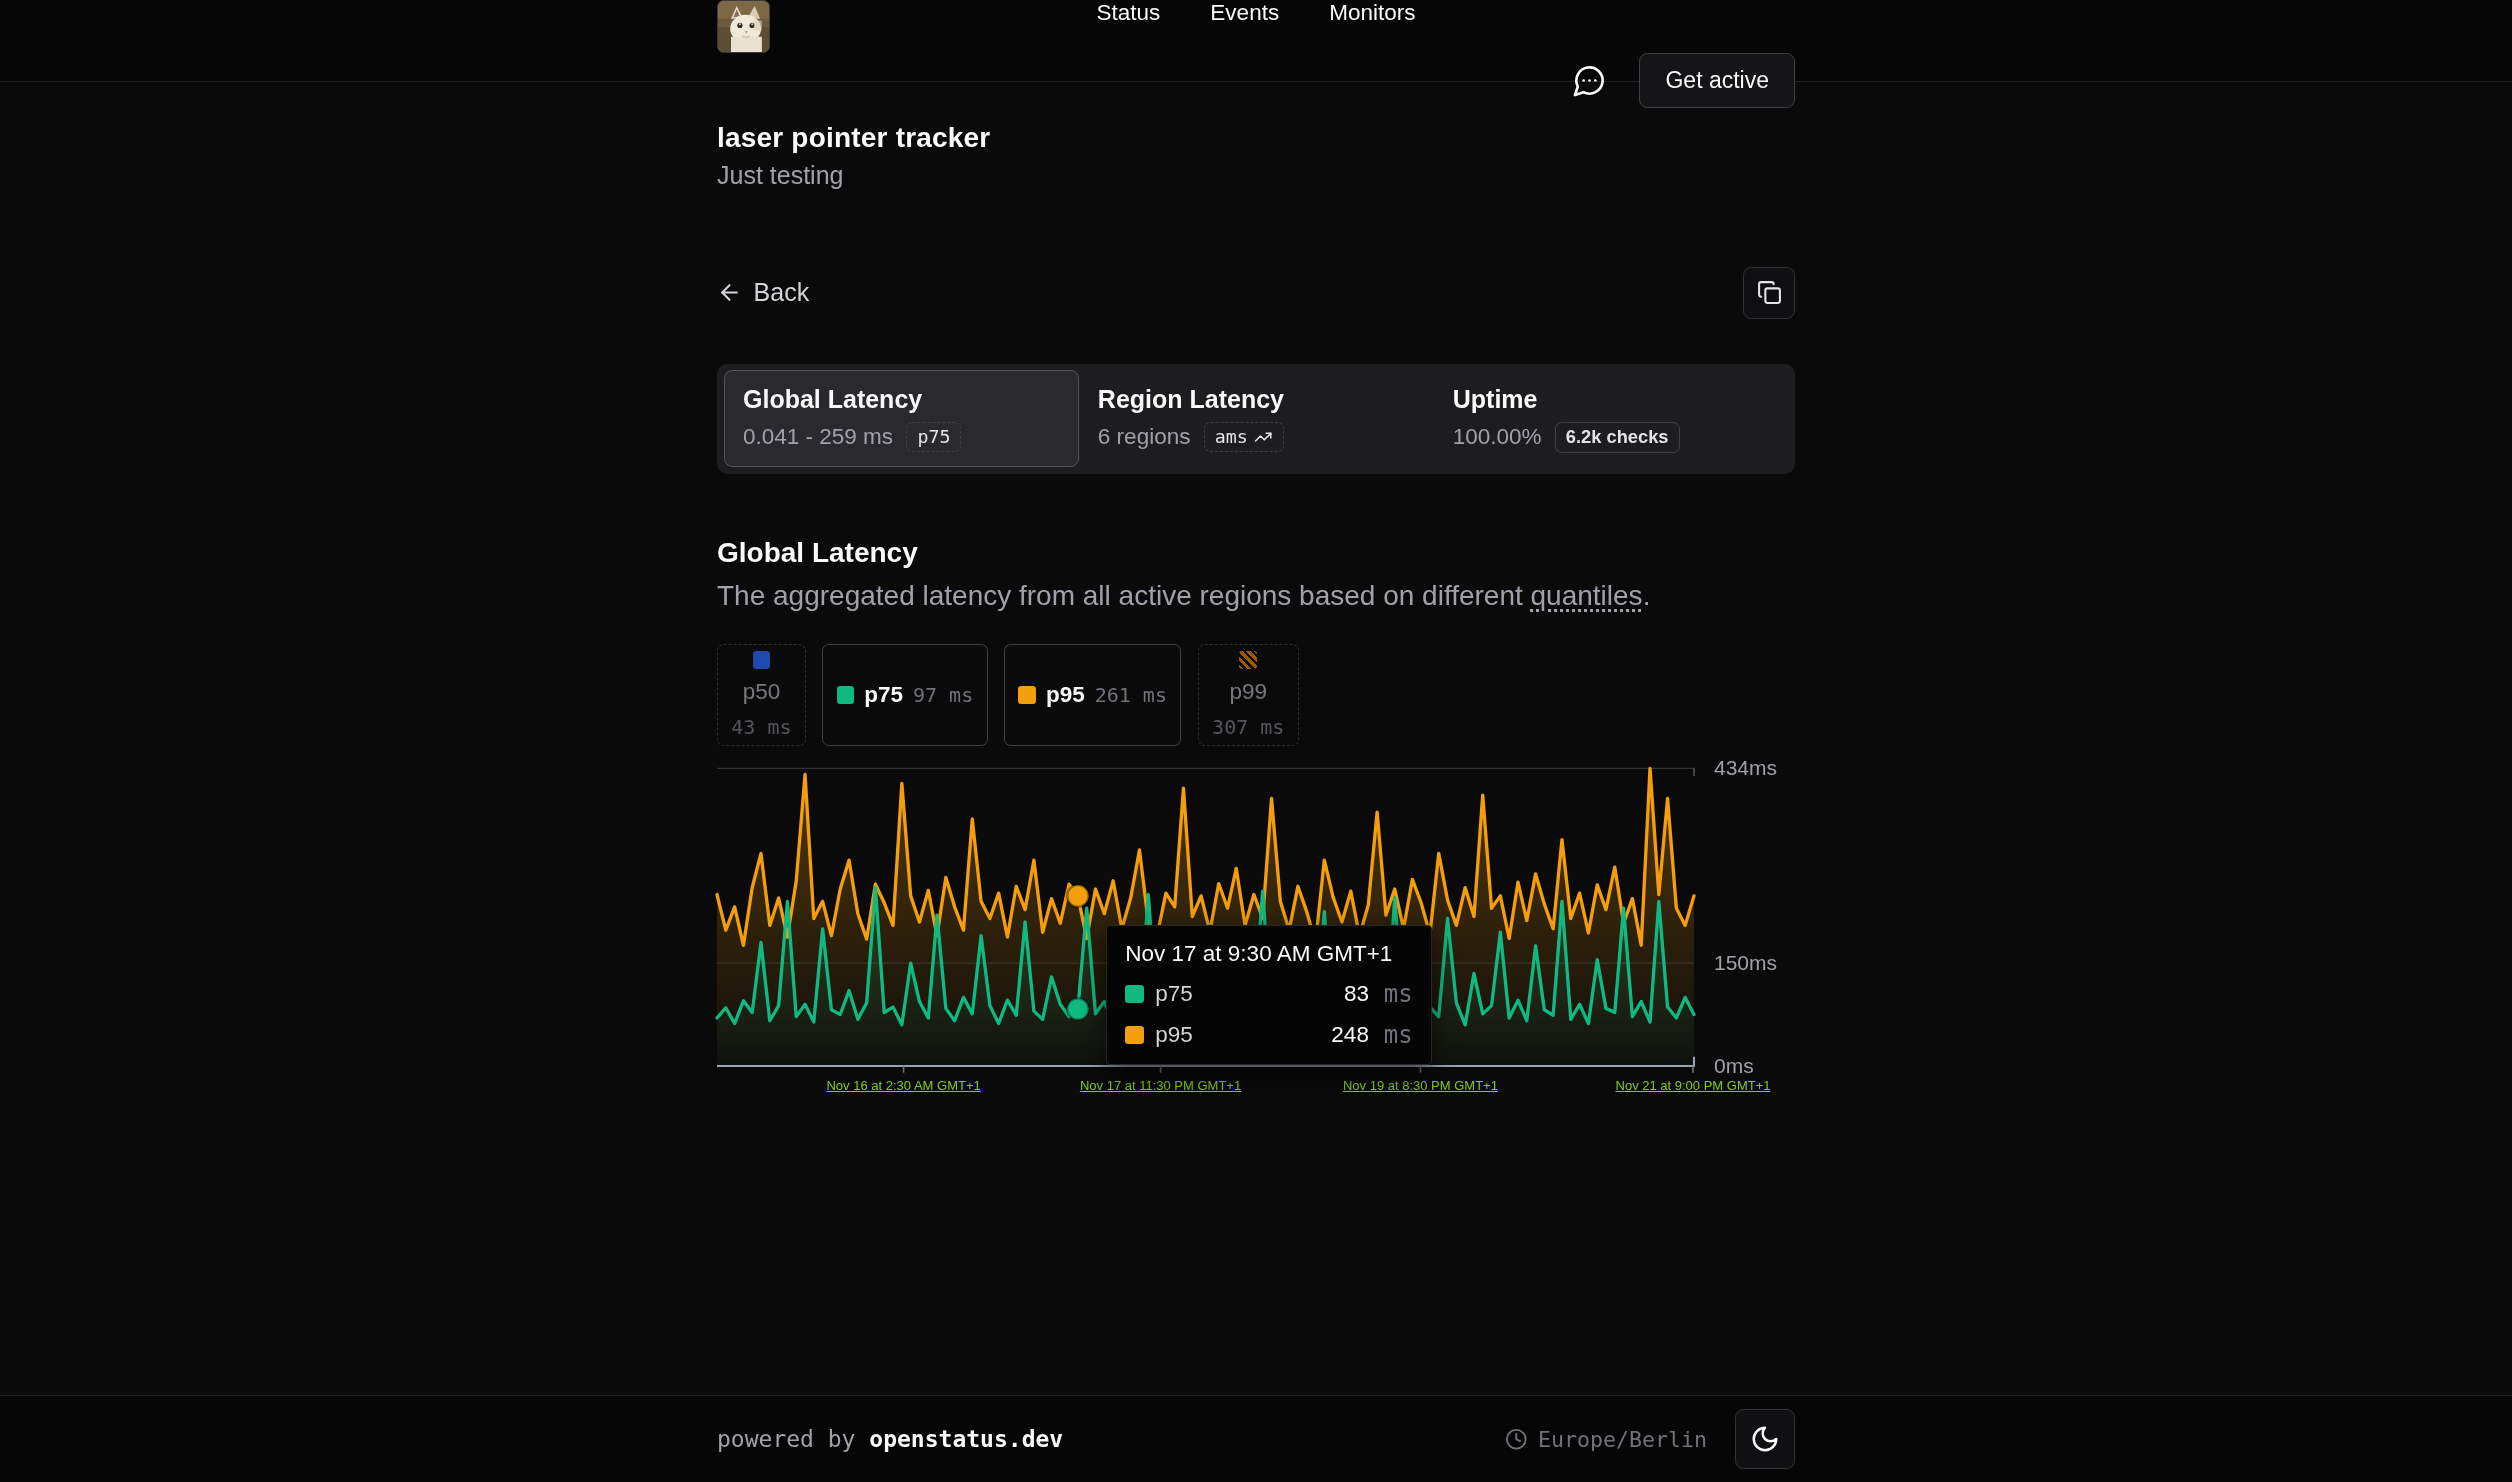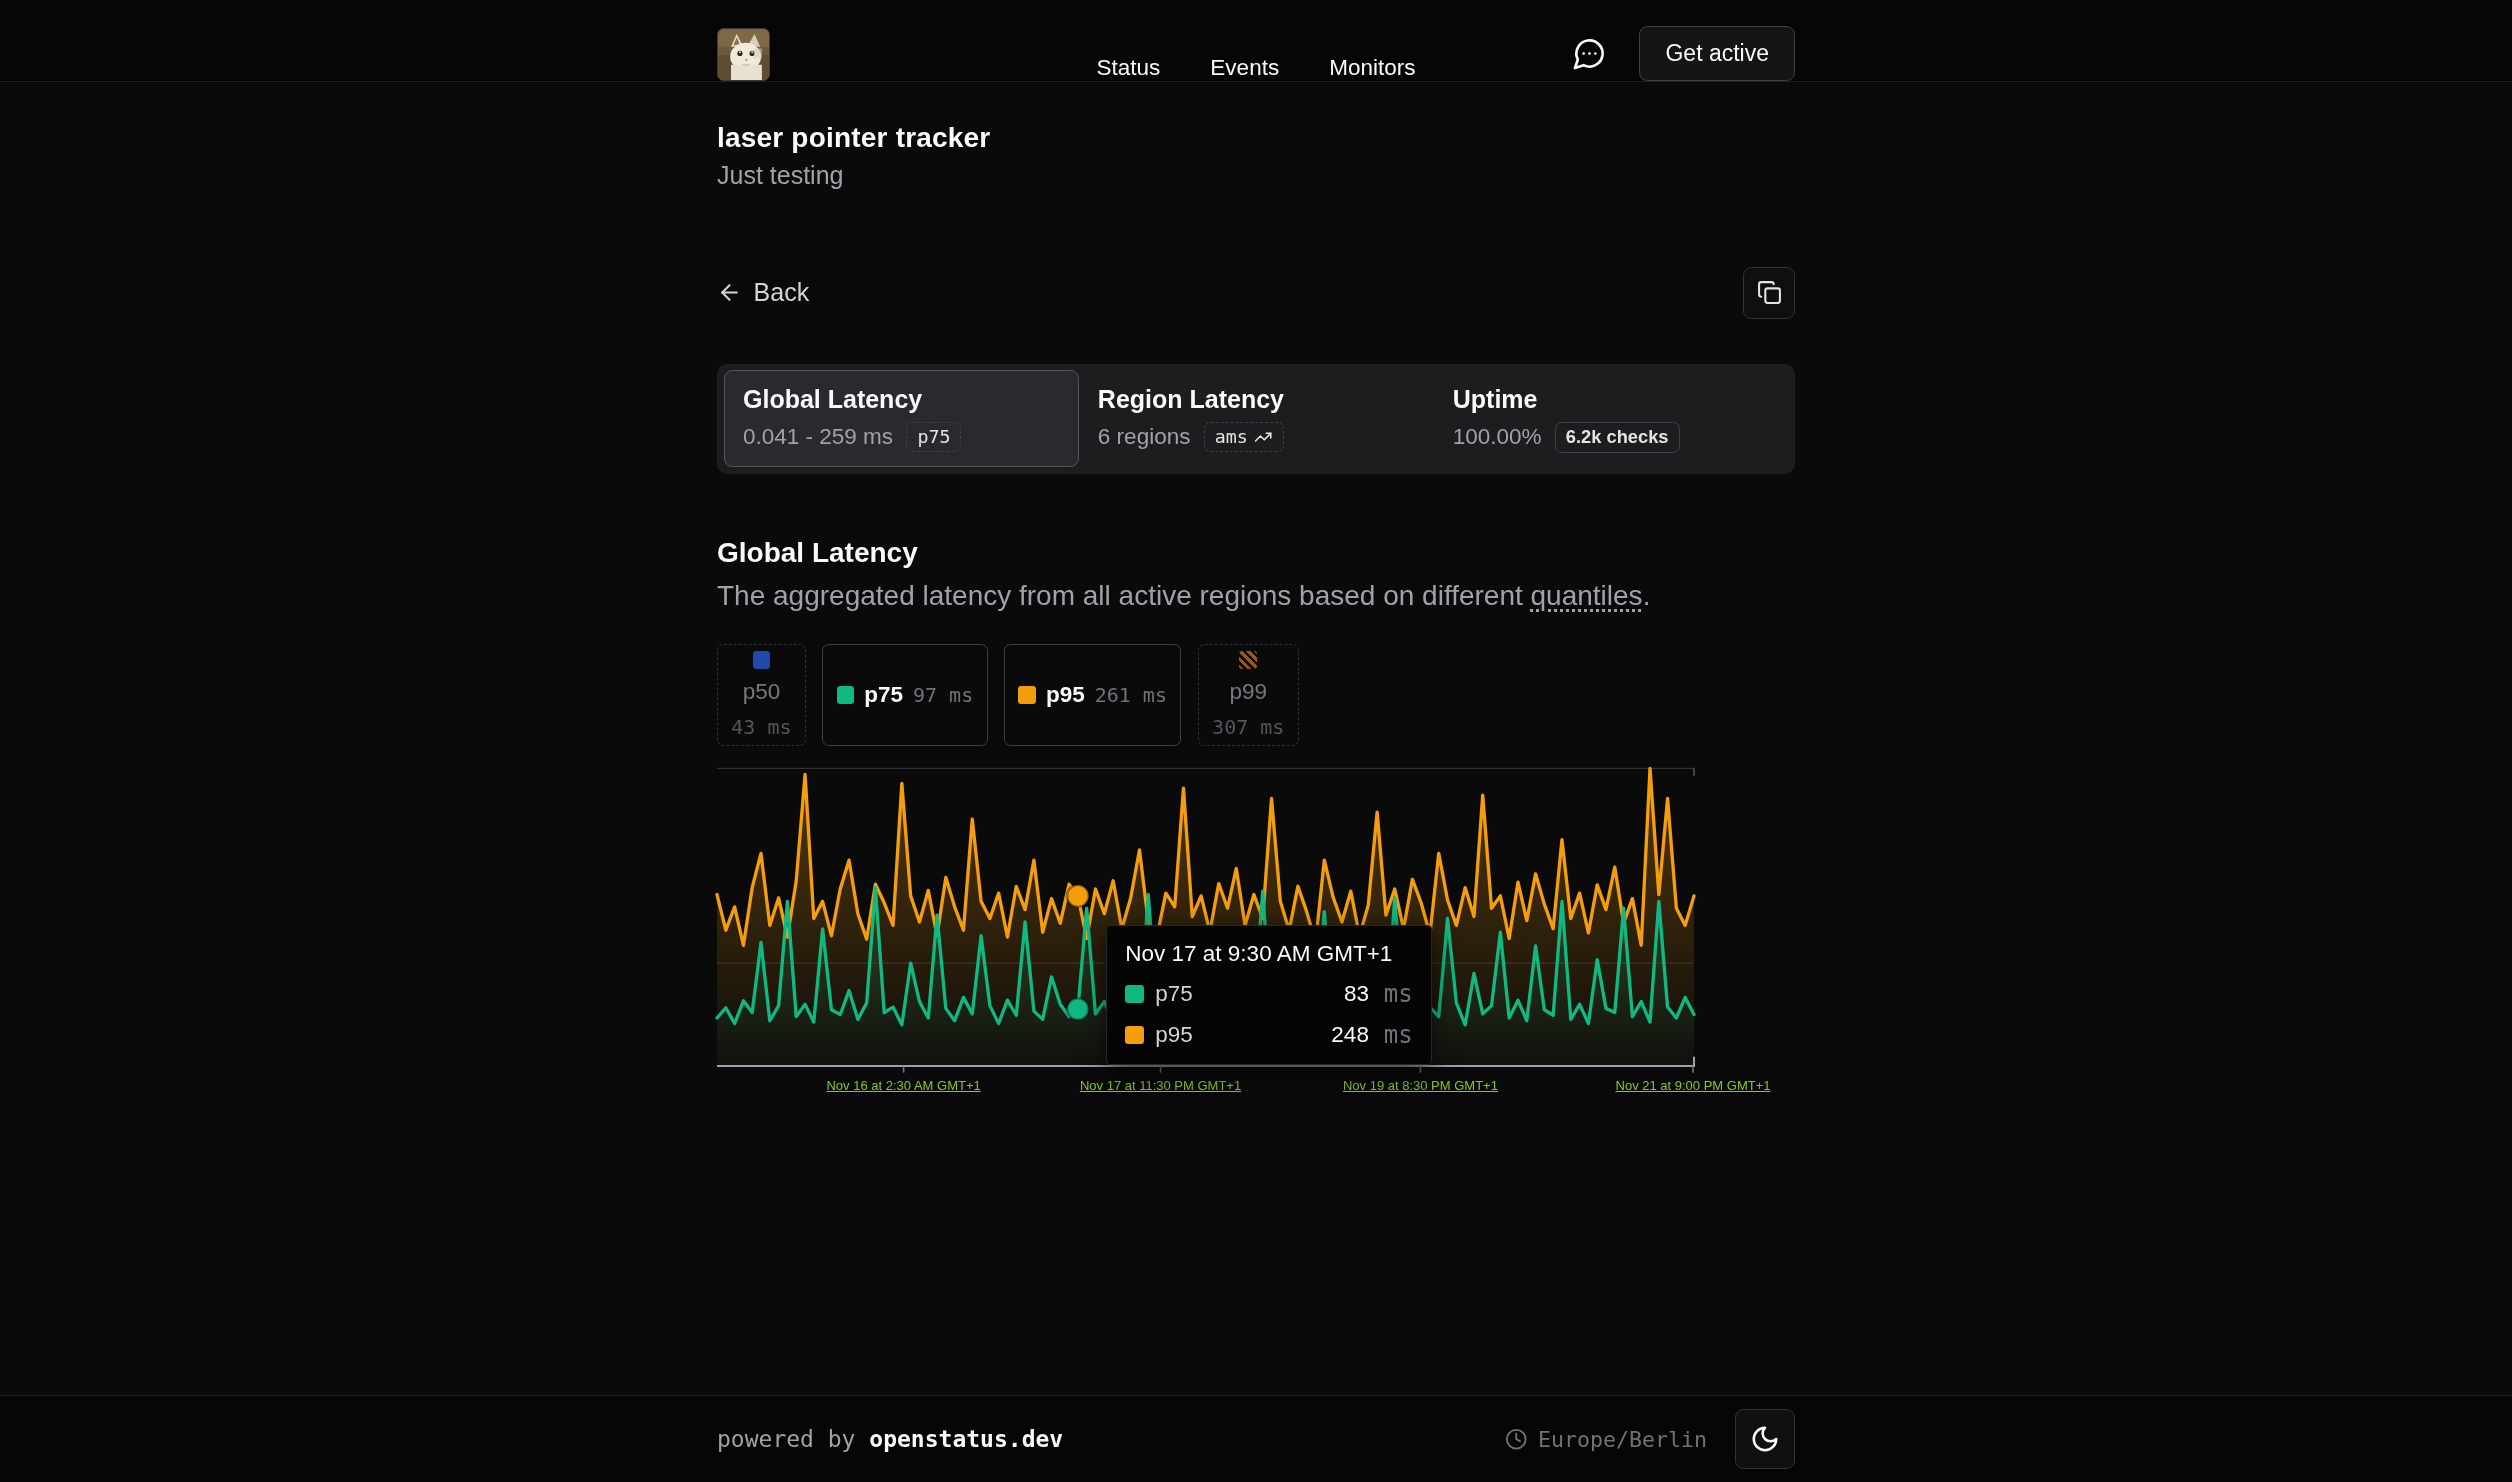--- a/index.html
+++ b/index.html
@@ -2,21 +2,21 @@
 <html style="font-size:13.3px"><head>
 <meta charset="utf-8">
 <style>
   * { margin:0; padding:0; box-sizing:border-box; }
   html,body { background:#0a0a0b; color:#fafafa; font-family:"Liberation Sans", sans-serif; }
   body { min-height:100vh; display:flex; flex-direction:column; }
   .container { width:1078px; margin:0 auto; }
 
   
   nav { background:#060607; border-bottom:1.7px solid #1f1f23; }
-  .nav-row { height:81px; display:flex; align-items:flex-end; position:relative; }
+  .nav-row { height:81px; display:flex; align-items:flex-start; position:relative;flex-direction:column; }
   .logo-btn { width:53px; height:53px; border-radius:6.7px; border:0.8px solid #3a3a40; overflow:hidden; background:#6b5a3e; cursor:pointer; flex:0 0 auto; }
   .nav-links { position:absolute; left:50%; transform:translateX(-50%); display:flex; gap:50px; }
   .nav-link { font-size:22.5px; font-weight:500; color:#fafafa; cursor:pointer; background:none; border:none; font-family:inherit; }
   .nav-right { margin-left:auto; display:flex; align-items:center; gap:32px; }
   .icon-ghost { background:none; border:none; cursor:pointer; display:flex; align-items:center; color:#fafafa; }
   .btn-outline { background:#151518; border:1.7px solid #3f3f46; border-radius:8.3px; color:#fafafa;
                  font-size:23px; font-weight:500; font-family:inherit; padding:0 25px; height:55px; cursor:pointer; }
 
   
   main { flex:1; }
@@ -251,20 +251,25 @@
               <span class="tt-unit">ms</span>
           </div>
           <div class="tooltip-row">
             <span class="tt-swatch" id="tt-sw-1" style="background: rgb(245, 158, 11);"></span>
             <span class="tt-label">p95</span>
             <span class="tt-val">248</span>
               <span class="tt-unit">ms</span>
           </div>
         </div>
       </div>
+      <div class="ylabels" id="ylabels">
+          <span class="ylabel" style="top: 8.3px;">434ms</span>
+          <span class="ylabel" style="top: 203px;">150ms</span>
+          <span class="ylabel" style="top: 306px;">0ms</span>
+        </div>
     </div>
 
   </div>
 </main>
 
 <footer>
   <div class="container footer-row">
     <div class="powered">
       <span>powered by </span><a>openstatus.dev</a>
     </div>

